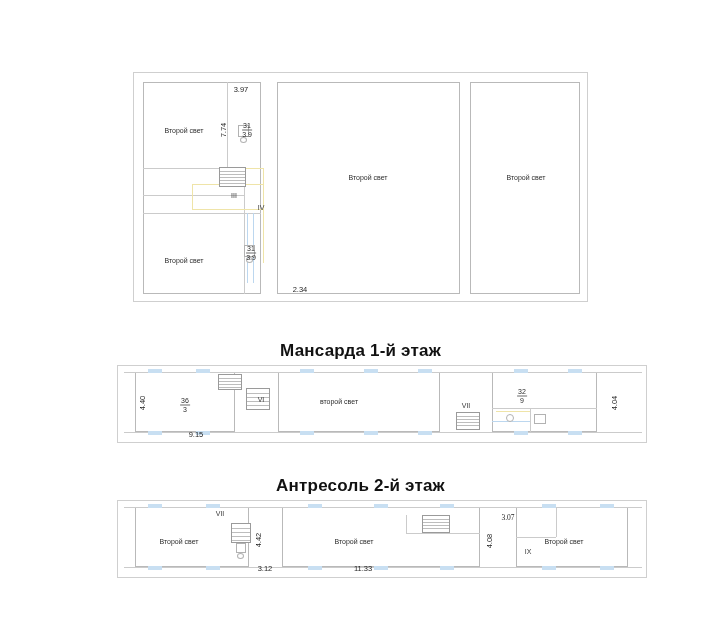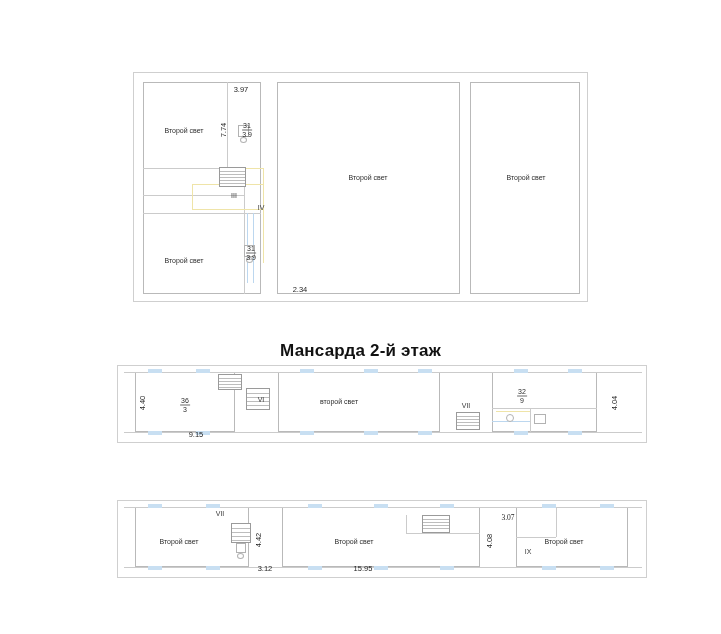--- a/index.html
+++ b/index.html
@@ -178,21 +178,21 @@
     </div>
 
     <div class="roman" style="left:100px; top:122px;">III</div>
     <div class="roman" style="left:127px; top:134px;">IV</div>
 
     <div class="dim" style="left:107px; top:16px;">3.97</div>
     <div class="dim vert" style="left:89px; top:57px;">7.74</div>
     <div class="dim" style="left:118px; top:216px;margin-left:48px;">2.34</div>
   </div>
 
-  <div class="section-title" style="position:absolute; left:0; top:341px; width:721px;">Мансарда 2-й этаж</div>
+  <div class="section-title" style="position:absolute; left:0; top:341px; width:721px;">Мансарда 1-й этаж</div>
 
   <div class="plan" style="left:117px; top:365px; width:530px; height:78px; position:absolute;">
 
     <div class="room" style="left:17px; top:6px; width:100px; height:60px;"></div>
     <div class="room" style="left:160px; top:6px; width:162px; height:60px;"></div>
     <div class="room" style="left:374px; top:6px; width:105px; height:60px;"></div>
 
     <div class="thinline" style="left:6px; top:6px; width:518px; height:1px;"></div>
     <div class="thinline" style="left:6px; top:66px; width:518px; height:1px;"></div>
 
@@ -249,20 +249,21 @@
     </div>
 
     <div class="roman" style="left:143px; top:33px;">VI</div>
     <div class="roman" style="left:348px; top:39px;">VII</div>
 
     <div class="dim vert" style="left:24px; top:37px;">4.40</div>
     <div class="dim" style="left:78px; top:68px;">9.15</div>
     <div class="dim vert" style="left:496px; top:37px;">4.04</div>
   </div>
 
+  <div class="section-title" style="position:absolute; left:0; top:476px; width:721px;">Антресоль 2-й этаж</div>
 
   <div class="plan" style="left:117px; top:500px; width:530px; height:78px; position:absolute;">
 
     <div class="room" style="left:17px; top:6px; width:114px; height:60px;"></div>
     <div class="room" style="left:164px; top:6px; width:198px; height:60px;"></div>
     <div class="room" style="left:398px; top:6px; width:112px; height:60px;"></div>
 
     <div class="thinline" style="left:6px; top:6px; width:518px; height:1px;"></div>
     <div class="thinline" style="left:6px; top:66px; width:518px; height:1px;"></div>
 
@@ -304,18 +305,18 @@
 
     <div class="room-label" style="left:61px; top:40px;">Второй свет</div>
     <div class="room-label" style="left:236px; top:40px;">Второй свет</div>
     <div class="room-label" style="left:446px; top:40px;">Второй свет</div>
 
     <div class="roman" style="left:102px; top:12px;">VII</div>
     <div class="roman" style="left:410px; top:50px;">IX</div>
 
     <div class="dim vert" style="left:140px; top:39px;">4.42</div>
     <div class="dim" style="left:128px; top:67px;margin-left:19px;">3.12</div>
-    <div class="dim" style="left:245px; top:67px;">15.95</div>
+    <div class="dim" style="left:245px; top:67px;">11.33</div>
     <div class="dim" style="left:390px; top:16px;font-family:Liberation Serif, serif;">3.07</div>
     <div class="dim vert" style="left:371px; top:40px;">4.08</div>
   </div>
 
 </div>
 
 </body></html>

